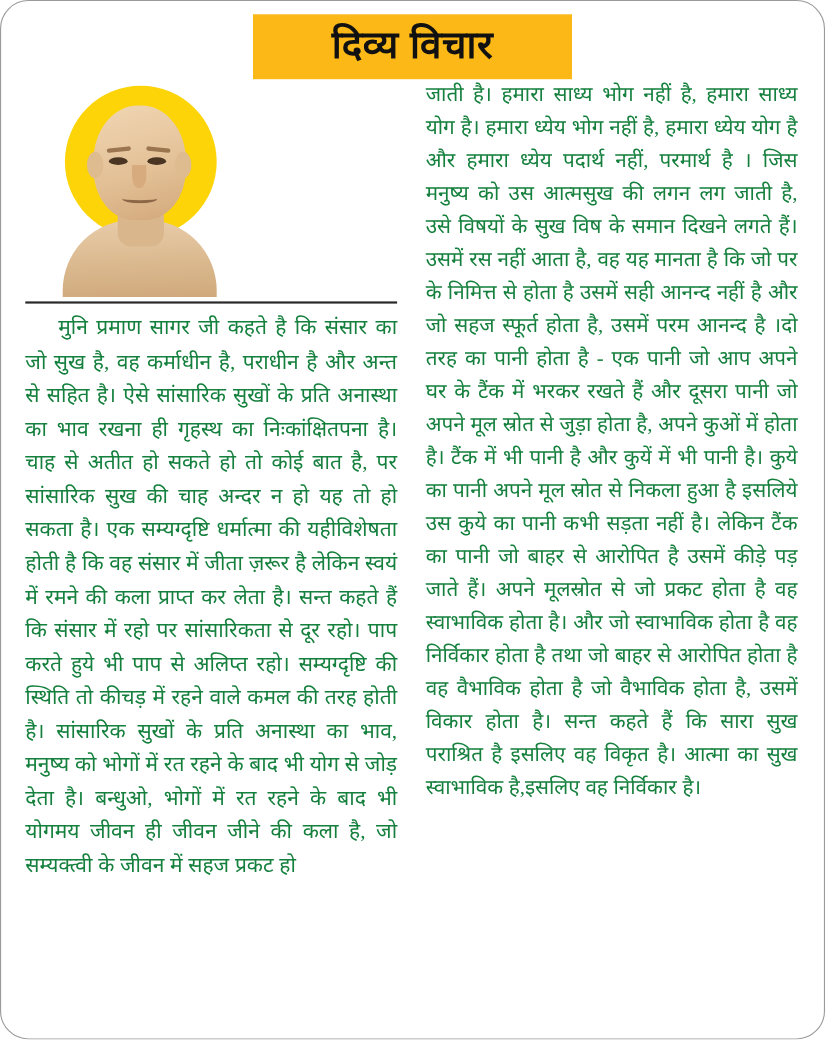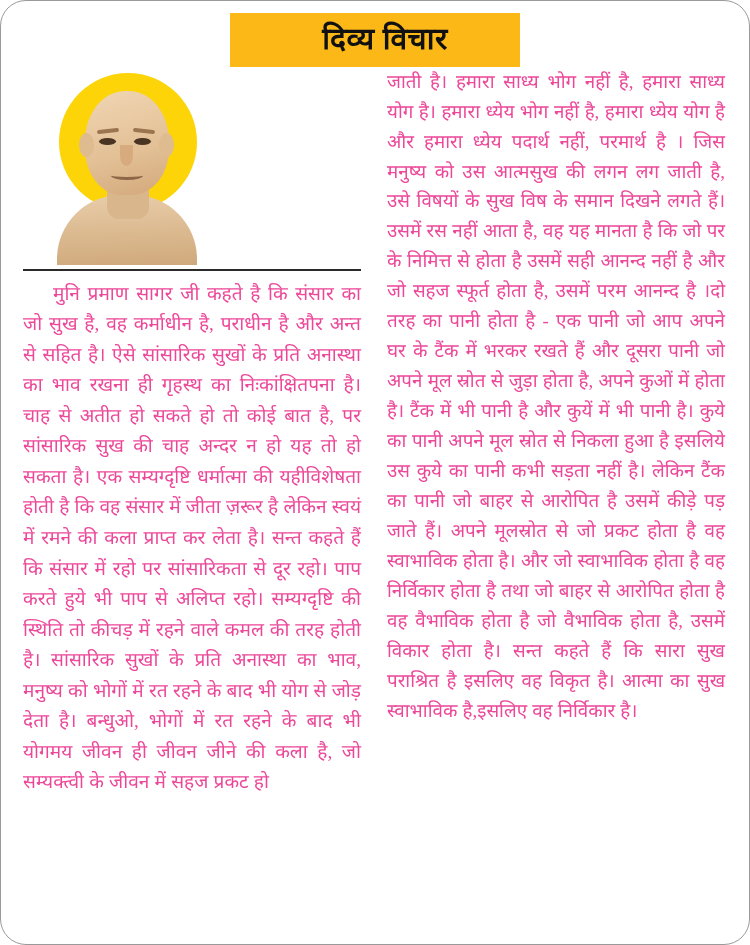--- a/index.html
+++ b/index.html
@@ -24,26 +24,26 @@
 
   
   #masthead {
     display:flex;
     justify-content:center;
     margin-top:2px;
   }
   #masthead-badge {
     background:#FBB816;
     color:#111111;
-    font-family:Liberation Serif, serif;
+    font-family:Liberation Sans, sans-serif;
     font-weight:700;
-    font-size:30px;
+    font-size:35px;
     line-height:1.12;
     letter-spacing:0.5px;
-    padding:9px 72px 11px 92px;
+    padding:9px 72px 11px 72px;
     text-align:center;
     white-space:nowrap;
   }
 
   
   #headline {
     text-align:center;
     color:#808084;
     font-family:"Liberation Serif","DejaVu Serif",serif;
     font-weight:700;
@@ -160,21 +160,21 @@
   #author-suffix { font-size:16px; font-weight:400; margin-top:1px; }
 
   #author-rule {
     height:0;
     border-top:2.2px solid #2a2a2a;
     margin:4px 0 8px 0;
   }
 
   
   .article-text {
-    color:#ec4899;
+    color:#15803d;
     font-family:"Liberation Serif","DejaVu Serif",serif;
     font-size:19.1px;
     line-height:1.60;
     text-align:justify;
     text-justify:inter-word;
     text-indent:30px;
     word-spacing:0.4px;
   }
   #right-column .article-text {
     text-indent:0;

